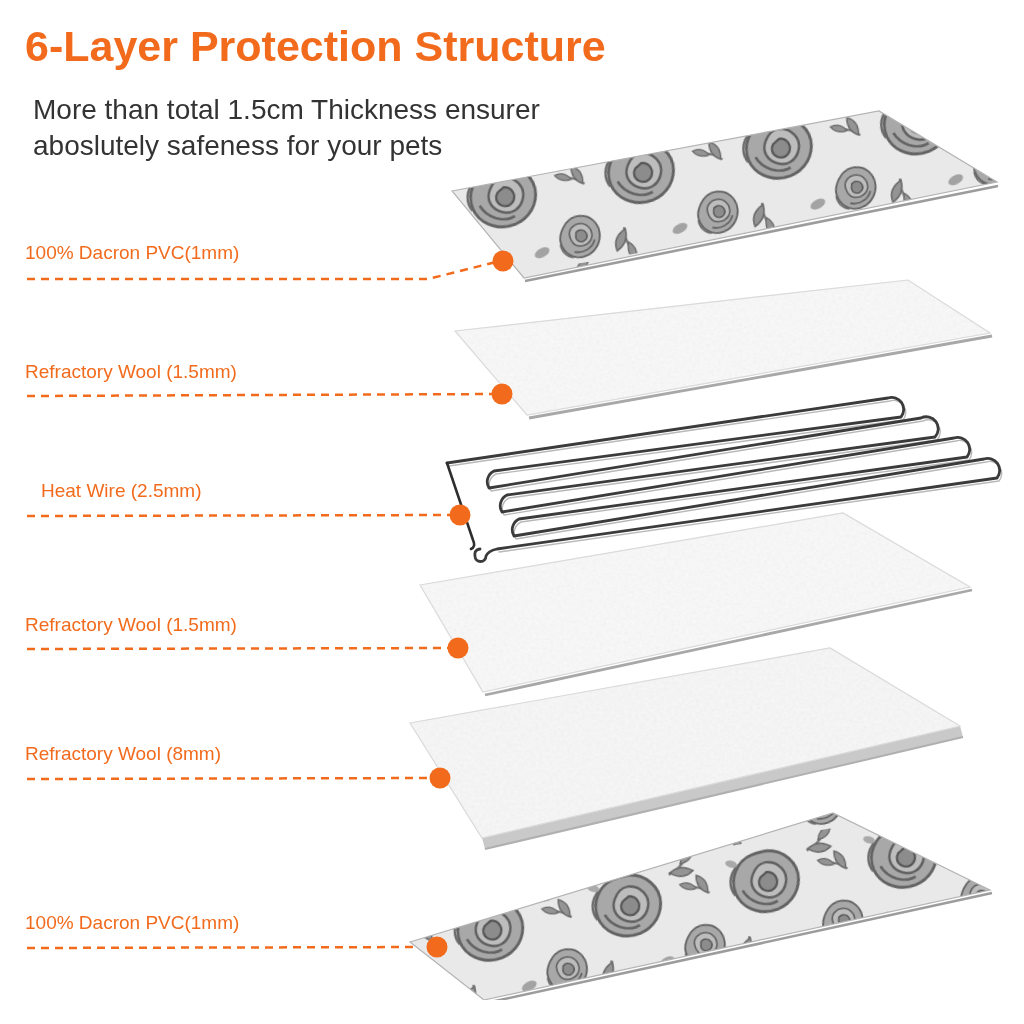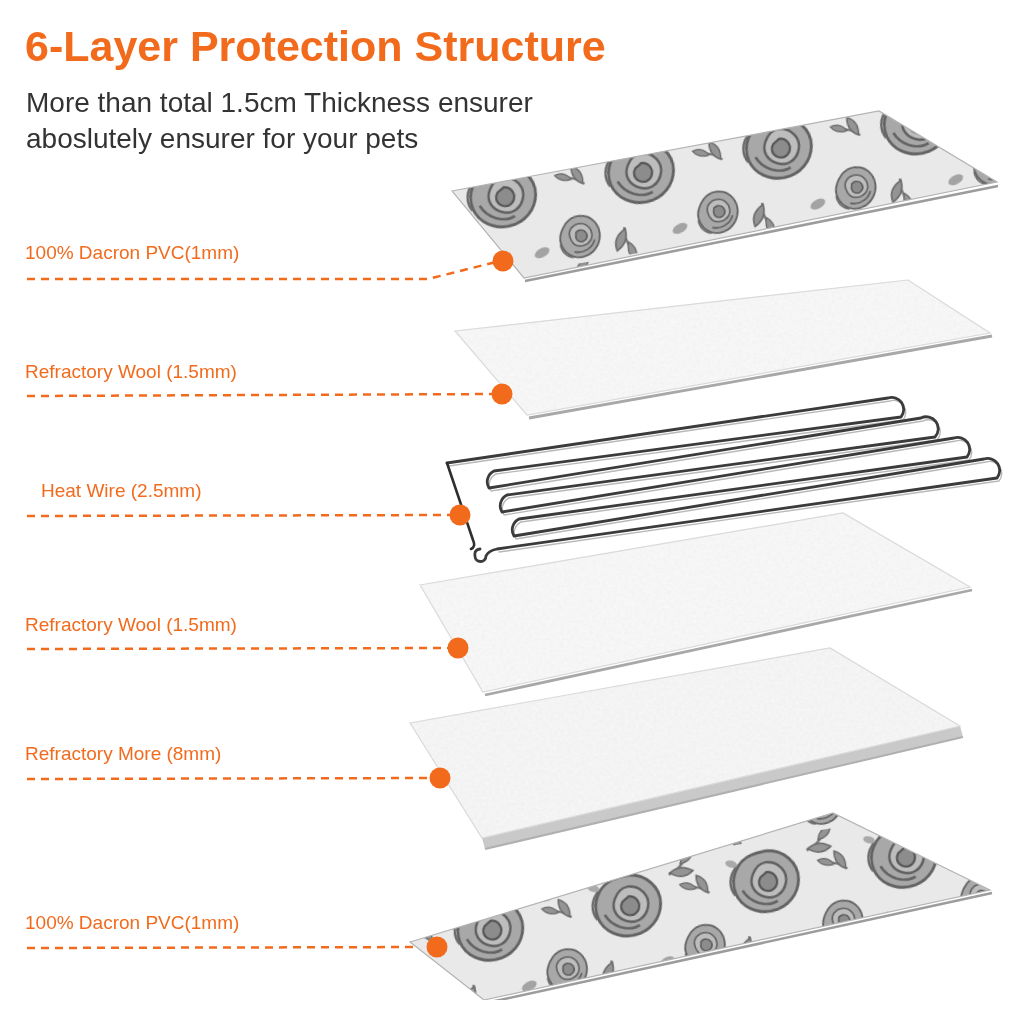--- a/index.html
+++ b/index.html
@@ -7,41 +7,41 @@
     position:relative;width:1024px;height:1000px;background:#fff;overflow:hidden;
     font-family:"Liberation Sans",sans-serif;
     --accent:#F26B1D;
   }
   .title{
     position:absolute;left:25px;top:22px;margin:0;
     font-size:43px;font-weight:bold;color:var(--accent);letter-spacing:0;
     white-space:nowrap;
   }
   .subtitle{
-    position:absolute;left:25px;top:84px;margin:1px;
+    position:absolute;left:25px;top:84px;margin:8px;
     font-size:28px;color:#333;line-height:36px;white-space:nowrap;
   }
   .subtitle span{display:block;}
   .diagram-svg{position:absolute;left:0;top:0;width:1024px;height:1024px;}
   .callout{
     position:absolute;left:25px;margin:0;
     font-size:19px;color:var(--accent);white-space:nowrap;line-height:33px;
   }
   .c1{top:236px;} .c2{top:355px;} .c3{top:474px;margin-left:16px;}
   .c4{top:608px;} .c5{top:737px;} .c6{top:906px;}
 </style>
 </head>
 <body>
 
 <div class="stage" style="--accent: #F26B1D;">
 
   <h1 class="title">6-Layer Protection Structure</h1>
   <p class="subtitle">
     <span>More than total 1.5cm Thickness ensurer</span>
-    <span>aboslutely ensurer for your pets</span>
+    <span>aboslutely safeness for your pets</span>
   </p>
 
   <svg class="diagram-svg" viewBox="0 0 1024 1024" aria-hidden="true">
     <defs>
 
       <filter id="woolF" x="-6%" y="-6%" width="112%" height="112%">
         <feTurbulence type="fractalNoise" baseFrequency="0.28 0.34" numOctaves="2" seed="11" result="n"></feTurbulence>
         <feColorMatrix in="n" type="matrix" values="0 0 0 0 0.74  0 0 0 0 0.74  0 0 0 0 0.76  0 0 0 0.38 0" result="t"></feColorMatrix>
         <feComposite in="t" in2="SourceGraphic" operator="in" result="tex"></feComposite>
         <feMerge>
@@ -129,16 +129,16 @@
       <circle cx="458" cy="648" r="10.5"></circle>
       <circle cx="440" cy="778" r="10.5"></circle>
       <circle cx="437" cy="947" r="10.5"></circle>
     </g>
   </svg>
 
   <p class="callout c1">100% Dacron PVC(1mm)</p>
   <p class="callout c2">Refractory Wool (1.5mm)</p>
   <p class="callout c3">Heat Wire (2.5mm)</p>
   <p class="callout c4">Refractory Wool (1.5mm)</p>
-  <p class="callout c5">Refractory More (8mm)</p>
+  <p class="callout c5">Refractory Wool (8mm)</p>
   <p class="callout c6">100% Dacron PVC(1mm)</p>
 
 </div>
 
 </body></html>

